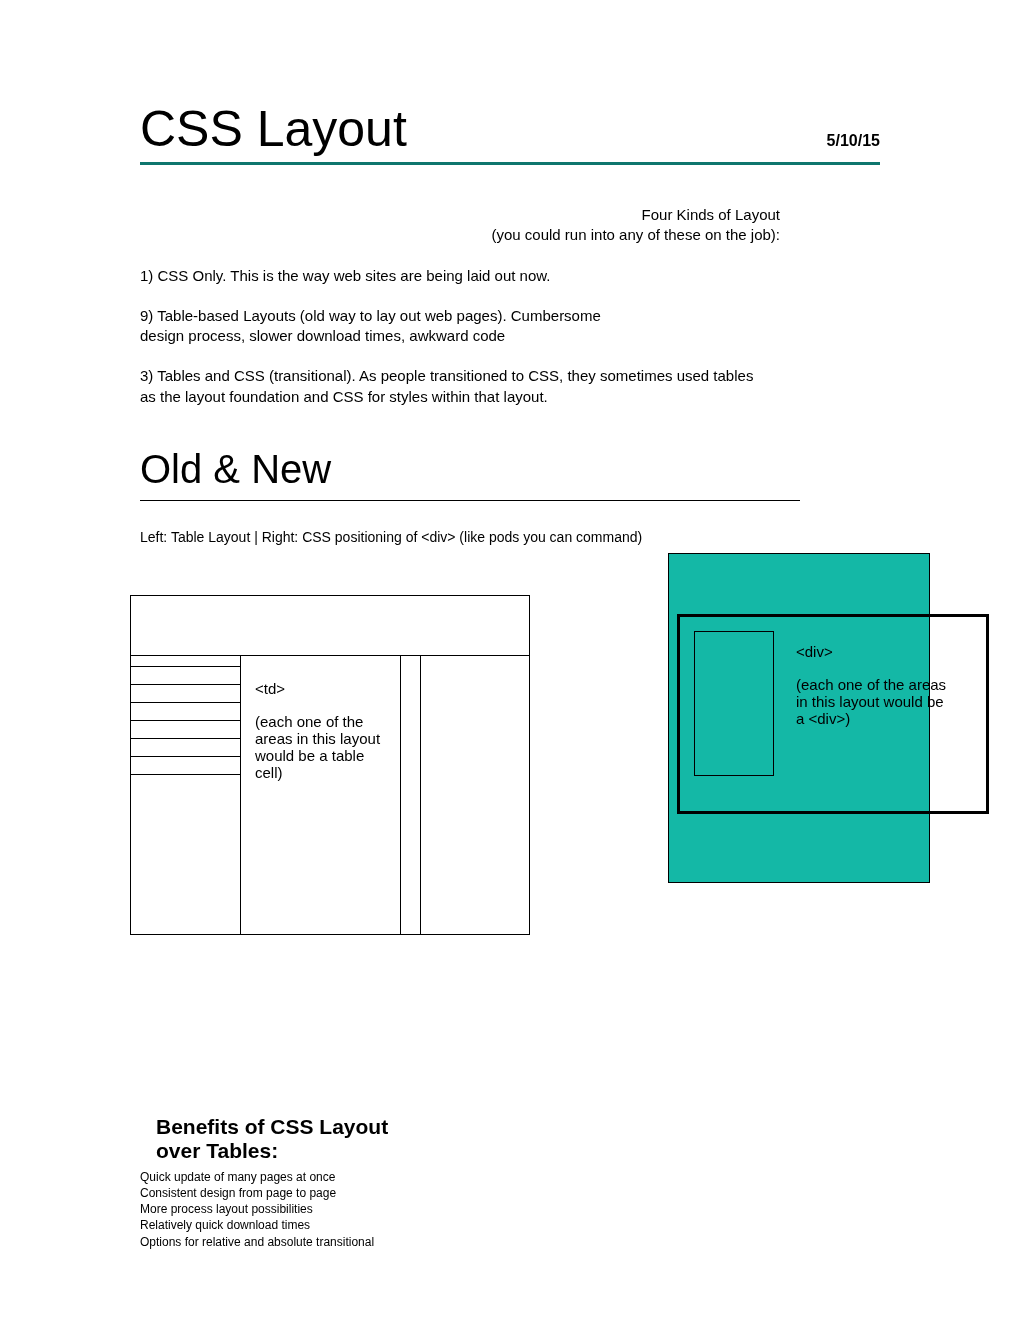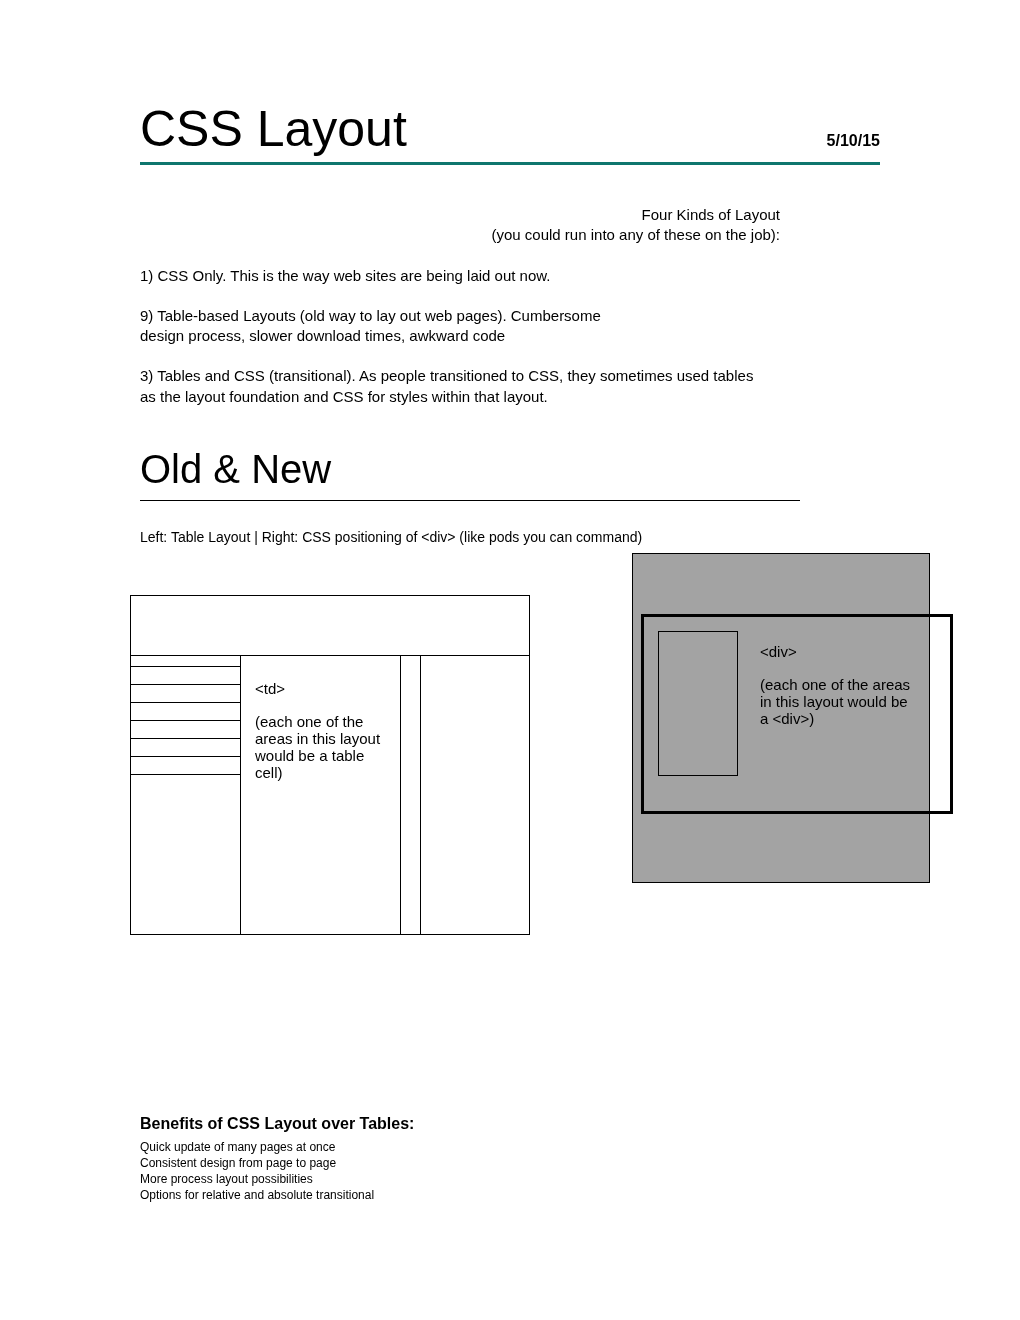--- a/index.html
+++ b/index.html
@@ -85,23 +85,23 @@
   }
   .mini-rows div {
     height: 18px;
     border-bottom: 1.5px solid #000;
   }
   .td-line1 { margin-bottom: 16px; }
   
   .right-dia {
     position: absolute;
     top: -2px; right: -50px;
-    width: 298px; height: 330px;
+    width: 262px; height: 330px;
     border: 1.5px solid #000;
-    background: #a3a3a3;
+    background: #14b8a6;
   }
   .right-inner {
     position: absolute;
     top: 60px; left: 8px;
     width: 312px; height: 200px;
     border: 3px solid #000;
     padding: 14px 10px 10px 14px;
   }
   .right-row {
     display: flex;
@@ -116,24 +116,25 @@
     width: 180px;
     font-size: 15px;
     padding-top: 12px;
     padding-left: 22px;
   }
   .right-text .l1 { margin-bottom: 16px; }
   .benefits {
     margin-top: 140px;
   }
   .benefits-head {
-    font-size: 16px;
+    font-size: 21px;
     font-weight: bold;
     margin-bottom: 6px;
     max-width: 280px;
+    margin-left: 16px;
   }
   .benefits-list {
     font-size: 12px;
     line-height: 1.35;
   }
 </style>
 </head>
 <body>
 
 <div class="header-row">
@@ -189,15 +190,16 @@
   </div>
 
 </div>
 
 <div class="benefits">
   <p class="benefits-head">Benefits of CSS Layout over Tables:</p>
   <div class="benefits-list">
     <div>Quick update of many pages at once</div>
     <div>Consistent design from page to page</div>
     <div>More process layout possibilities</div>
+    <div>Relatively quick download times</div>
     <div>Options for relative and absolute transitional</div>
   </div>
 </div>
 
 </body></html>

